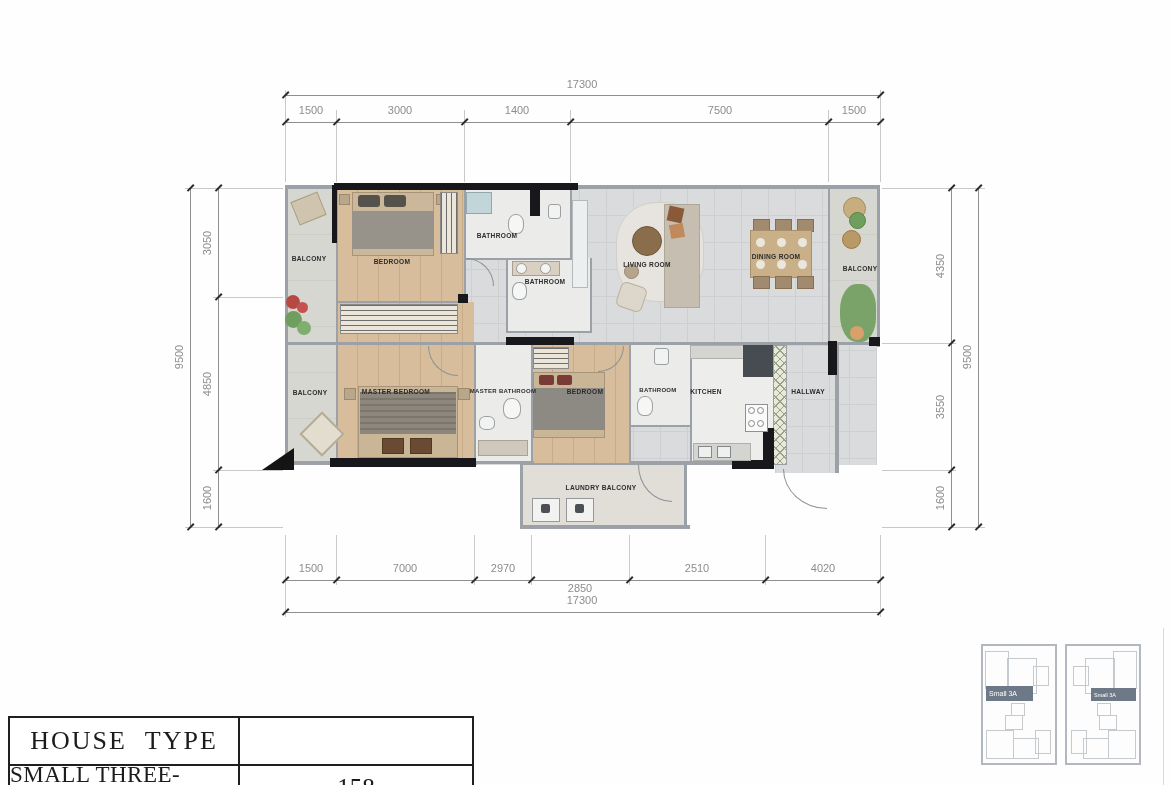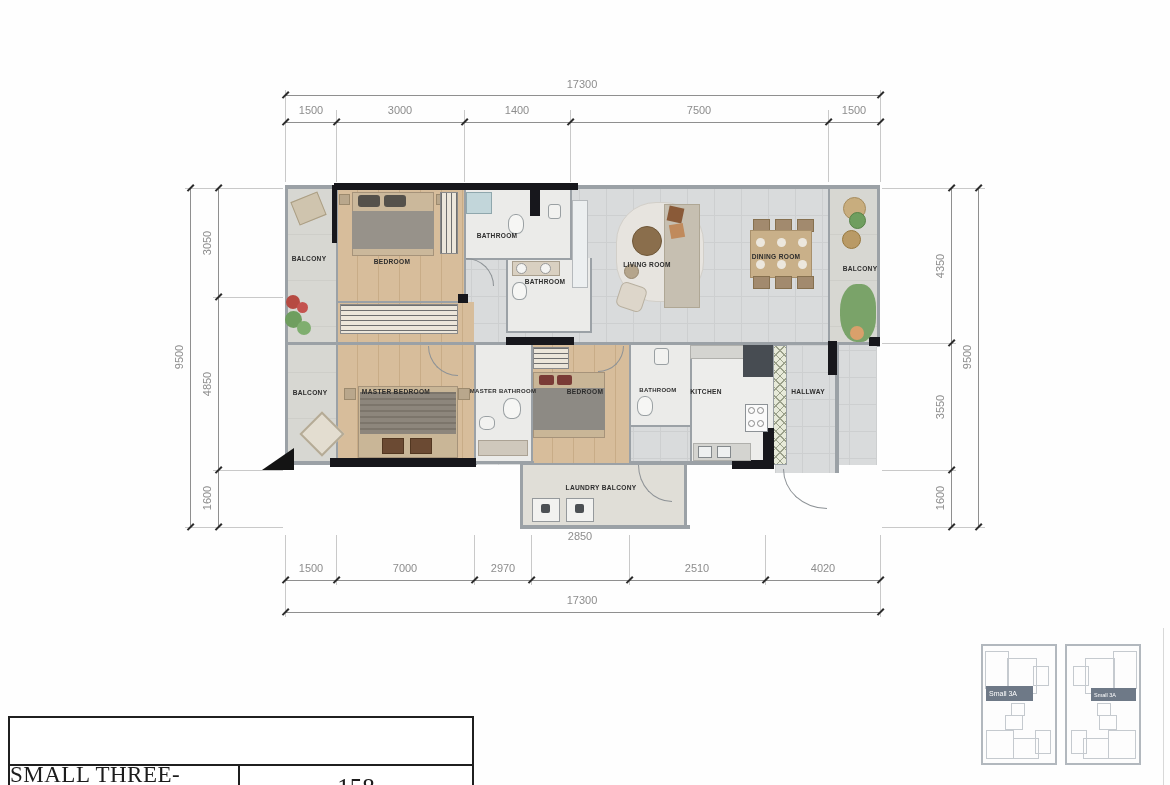--- a/index.html
+++ b/index.html
@@ -123,26 +123,26 @@
       </div>
     <div class="dimv" style="left:978px;top:188px;height:339px">
         <i class="tick" style="top: -1px; left: -4.5px;"></i>
         <i class="tick" style="top: 338px; left: -4.5px;"></i>
       </div>
 
     <span class="dlab" style="left:582px;top:84px">17300</span>
     <span class="dlab" style="left:311px;top:110px">1500</span>
     <span class="dlab" style="left:400px;top:110px">3000</span>
     <span class="dlab" style="left:517px;top:110px">1400</span>
-    <span class="dlab" style="left:699px;top:110px">7500</span>
+    <span class="dlab" style="left:720px;top:110px">7500</span>
     <span class="dlab" style="left:854px;top:110px">1500</span>
     <span class="dlab" style="left:311px;top:568px">1500</span>
     <span class="dlab" style="left:405px;top:568px">7000</span>
     <span class="dlab" style="left:503px;top:568px">2970</span>
-    <span class="dlab" style="left:580px;top:536px">2850</span>
+    <span class="dlab" style="left:580px;top:588px">2850</span>
     <span class="dlab" style="left:697px;top:568px">2510</span>
     <span class="dlab" style="left:823px;top:568px">4020</span>
     <span class="dlab" style="left:582px;top:600px">17300</span>
     <span class="dlabv" style="left:179px;top:357px">9500</span>
     <span class="dlabv" style="left:207px;top:243px">3050</span>
     <span class="dlabv" style="left:207px;top:384px">4850</span>
     <span class="dlabv" style="left:207px;top:498px">1600</span>
     <span class="dlabv" style="left:940px;top:266px">4350</span>
     <span class="dlabv" style="left:940px;top:407px">3550</span>
     <span class="dlabv" style="left:940px;top:498px">1600</span>
@@ -313,20 +313,21 @@
     <span class="rlab" style="left:503px;top:391px;font-size:6px">MASTER BATHROOM</span>
     <span class="rlab" style="left:585px;top:391px">BEDROOM</span>
     <span class="rlab" style="left:658px;top:390px;font-size:6px">BATHROOM</span>
     <span class="rlab" style="left:706px;top:391px">KITCHEN</span>
     <span class="rlab" style="left:808px;top:391px">HALLWAY</span>
     <span class="rlab" style="left:601px;top:487px">LAUNDRY BALCONY</span>
   </div>
 
   <div class="spec">
     <div class="hdr">
+      <div class="c1">HOUSE TYPE</div>
     </div>
     <div class="row">
       <div class="c1">SMALL THREE-BEDROOM-A</div>
       <div class="c2">158</div>
     </div>
   </div>
 
   <div class="kp" style="left:981px;top:644px">
     <div class="kpr" style="left:2px;top:5px;width:22px;height:36px"></div>
     <div class="kpr" style="left:24px;top:12px;width:28px;height:34px"></div>

